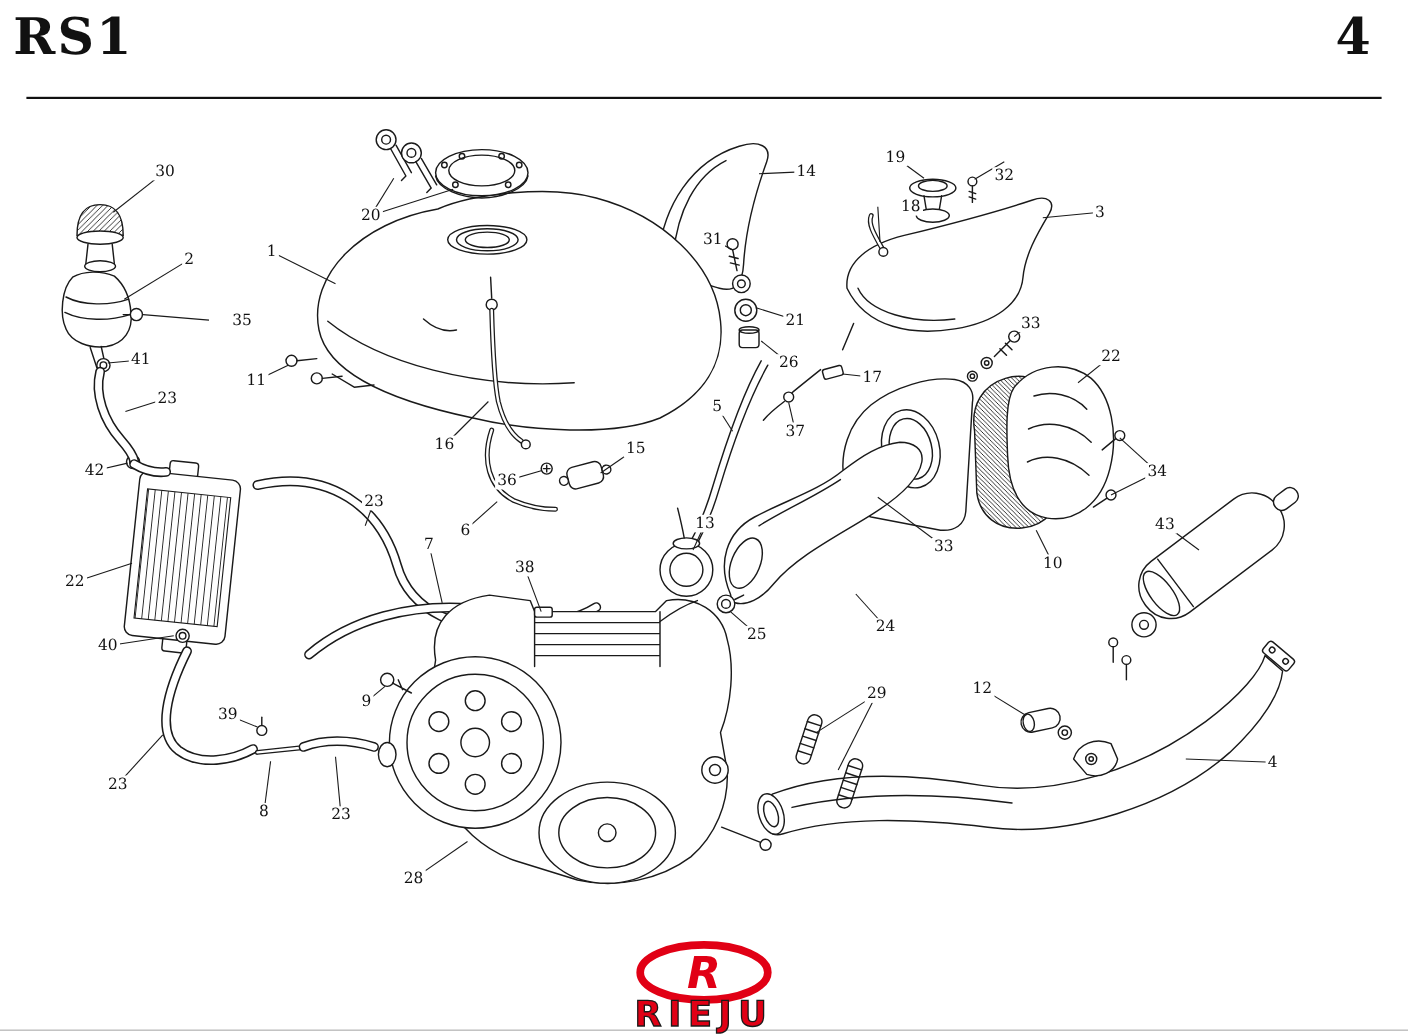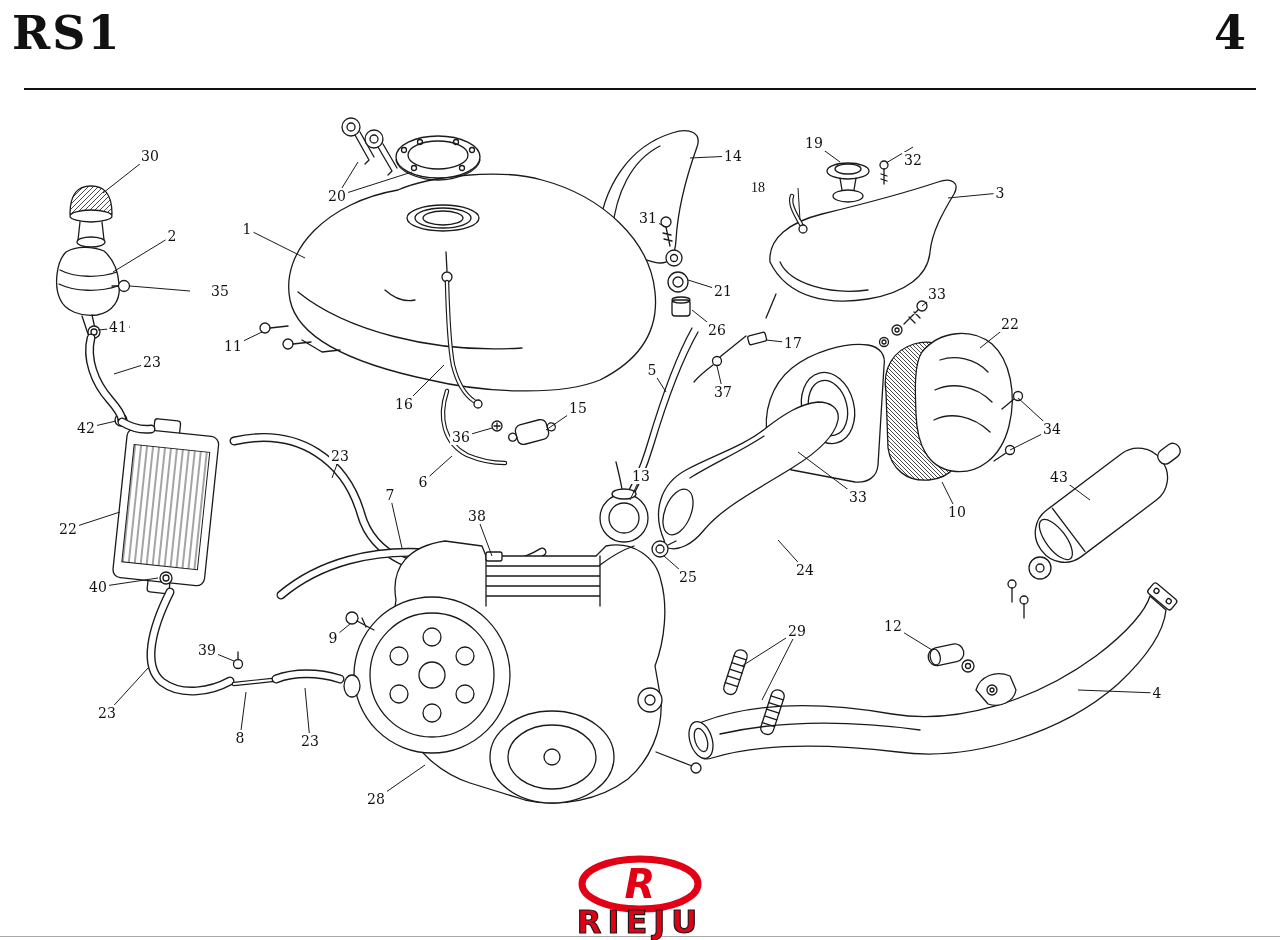--- a/index.html
+++ b/index.html
@@ -388,21 +388,21 @@
     <line x1="797" y1="631" x2="742" y2="666"></line>
     <line x1="797" y1="631" x2="762" y2="700"></line>
     <line x1="1157" y1="693" x2="1078" y2="690"></line>
     <line x1="578" y1="408" x2="546" y2="430"></line>
   </svg>
 
 <div id="callouts">
     <div class="callout" style="left: 150px; top: 156px;">30</div>
     <div class="callout" style="left: 172px; top: 236px;">2</div>
     <div class="callout" style="left: 190px; top: 291px; margin-left: 30px;">35</div>
-    <div class="callout" style="left: 118px; top: 327px; text-align: right;">41</div>
+    <div class="callout" style="left: 128px; top: 327px; text-align: right;">41</div>
     <div class="callout" style="left: 152px; top: 362px;">23</div>
     <div class="callout" style="left: 86px; top: 428px;">42</div>
     <div class="callout" style="left: 68px; top: 529px;">22</div>
     <div class="callout" style="left: 98px; top: 587px;">40</div>
     <div class="callout" style="left: 107px; top: 713px;">23</div>
     <div class="callout" style="left: 207px; top: 650px;">39</div>
     <div class="callout" style="left: 240px; top: 738px;">8</div>
     <div class="callout" style="left: 310px; top: 741px;">23</div>
     <div class="callout" style="left: 376px; top: 799px;">28</div>
     <div class="callout" style="left: 333px; top: 638px;">9</div>
@@ -414,21 +414,21 @@
     <div class="callout" style="left: 461px; top: 437px;">36</div>
     <div class="callout" style="left: 423px; top: 482px;">6</div>
     <div class="callout" style="left: 247px; top: 229px;">1</div>
     <div class="callout" style="left: 337px; top: 196px;">20</div>
     <div class="callout" style="left: 648px; top: 218px;">31</div>
     <div class="callout" style="left: 733px; top: 156px;">14</div>
     <div class="callout" style="left: 723px; top: 291px;">21</div>
     <div class="callout" style="left: 717px; top: 330px;">26</div>
     <div class="callout" style="left: 814px; top: 143px;">19</div>
     <div class="callout" style="left: 913px; top: 147px; margin-top: 13px;">32</div>
-    <div class="callout" style="left: 758px; top: 188px; font-family: Liberation Serif, serif;">18</div>
+    <div class="callout" style="left: 828px; top: 188px;">18</div>
     <div class="callout" style="left: 1000px; top: 193px;">3</div>
     <div class="callout" style="left: 793px; top: 343px;">17</div>
     <div class="callout" style="left: 723px; top: 392px;">37</div>
     <div class="callout" style="left: 652px; top: 370px;">5</div>
     <div class="callout" style="left: 937px; top: 294px;">33</div>
     <div class="callout" style="left: 1010px; top: 324px;">22</div>
     <div class="callout" style="left: 858px; top: 497px;">33</div>
     <div class="callout" style="left: 1052px; top: 429px;">34</div>
     <div class="callout" style="left: 957px; top: 512px;">10</div>
     <div class="callout" style="left: 805px; top: 570px;">24</div>

